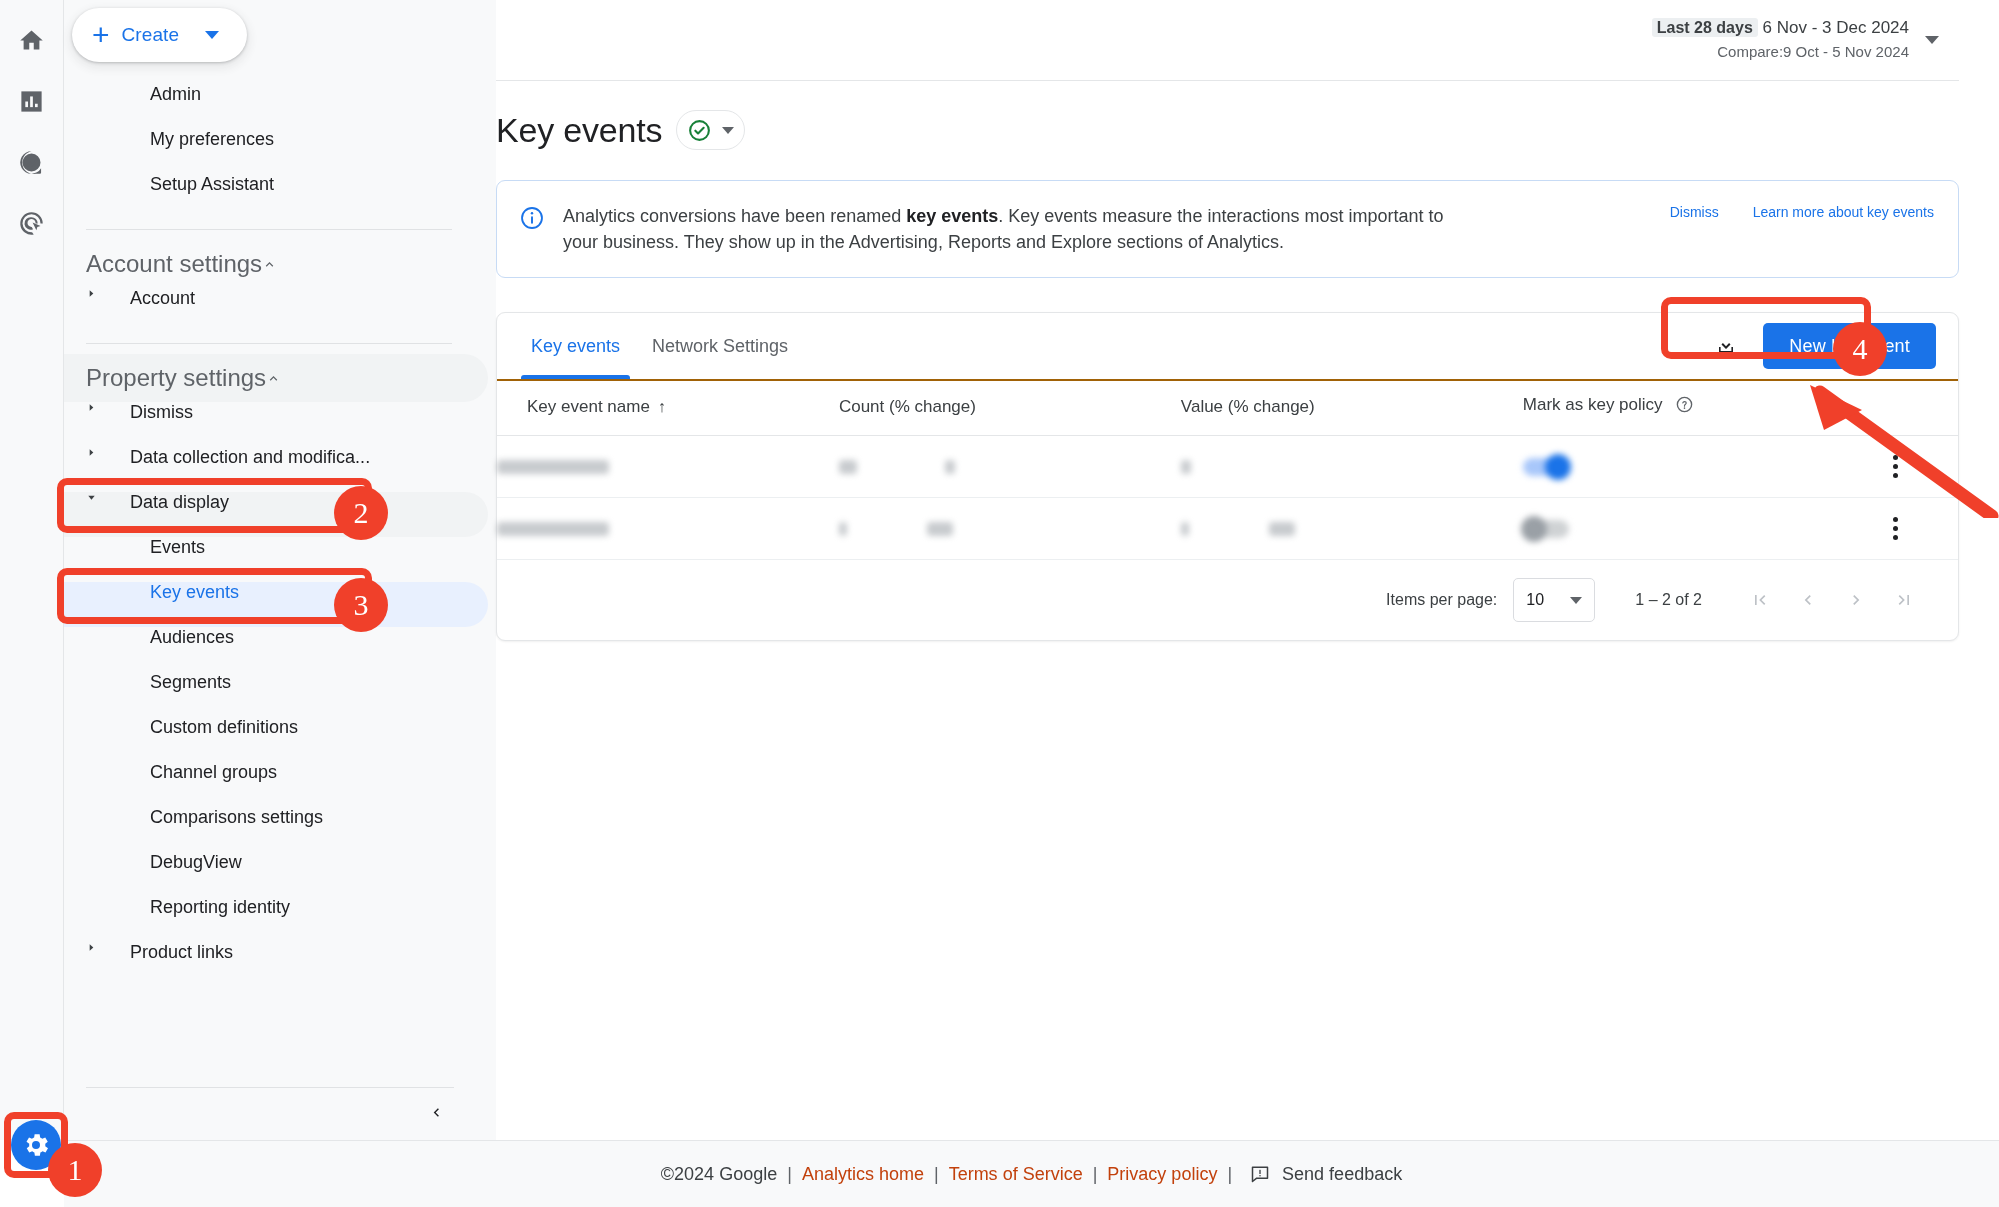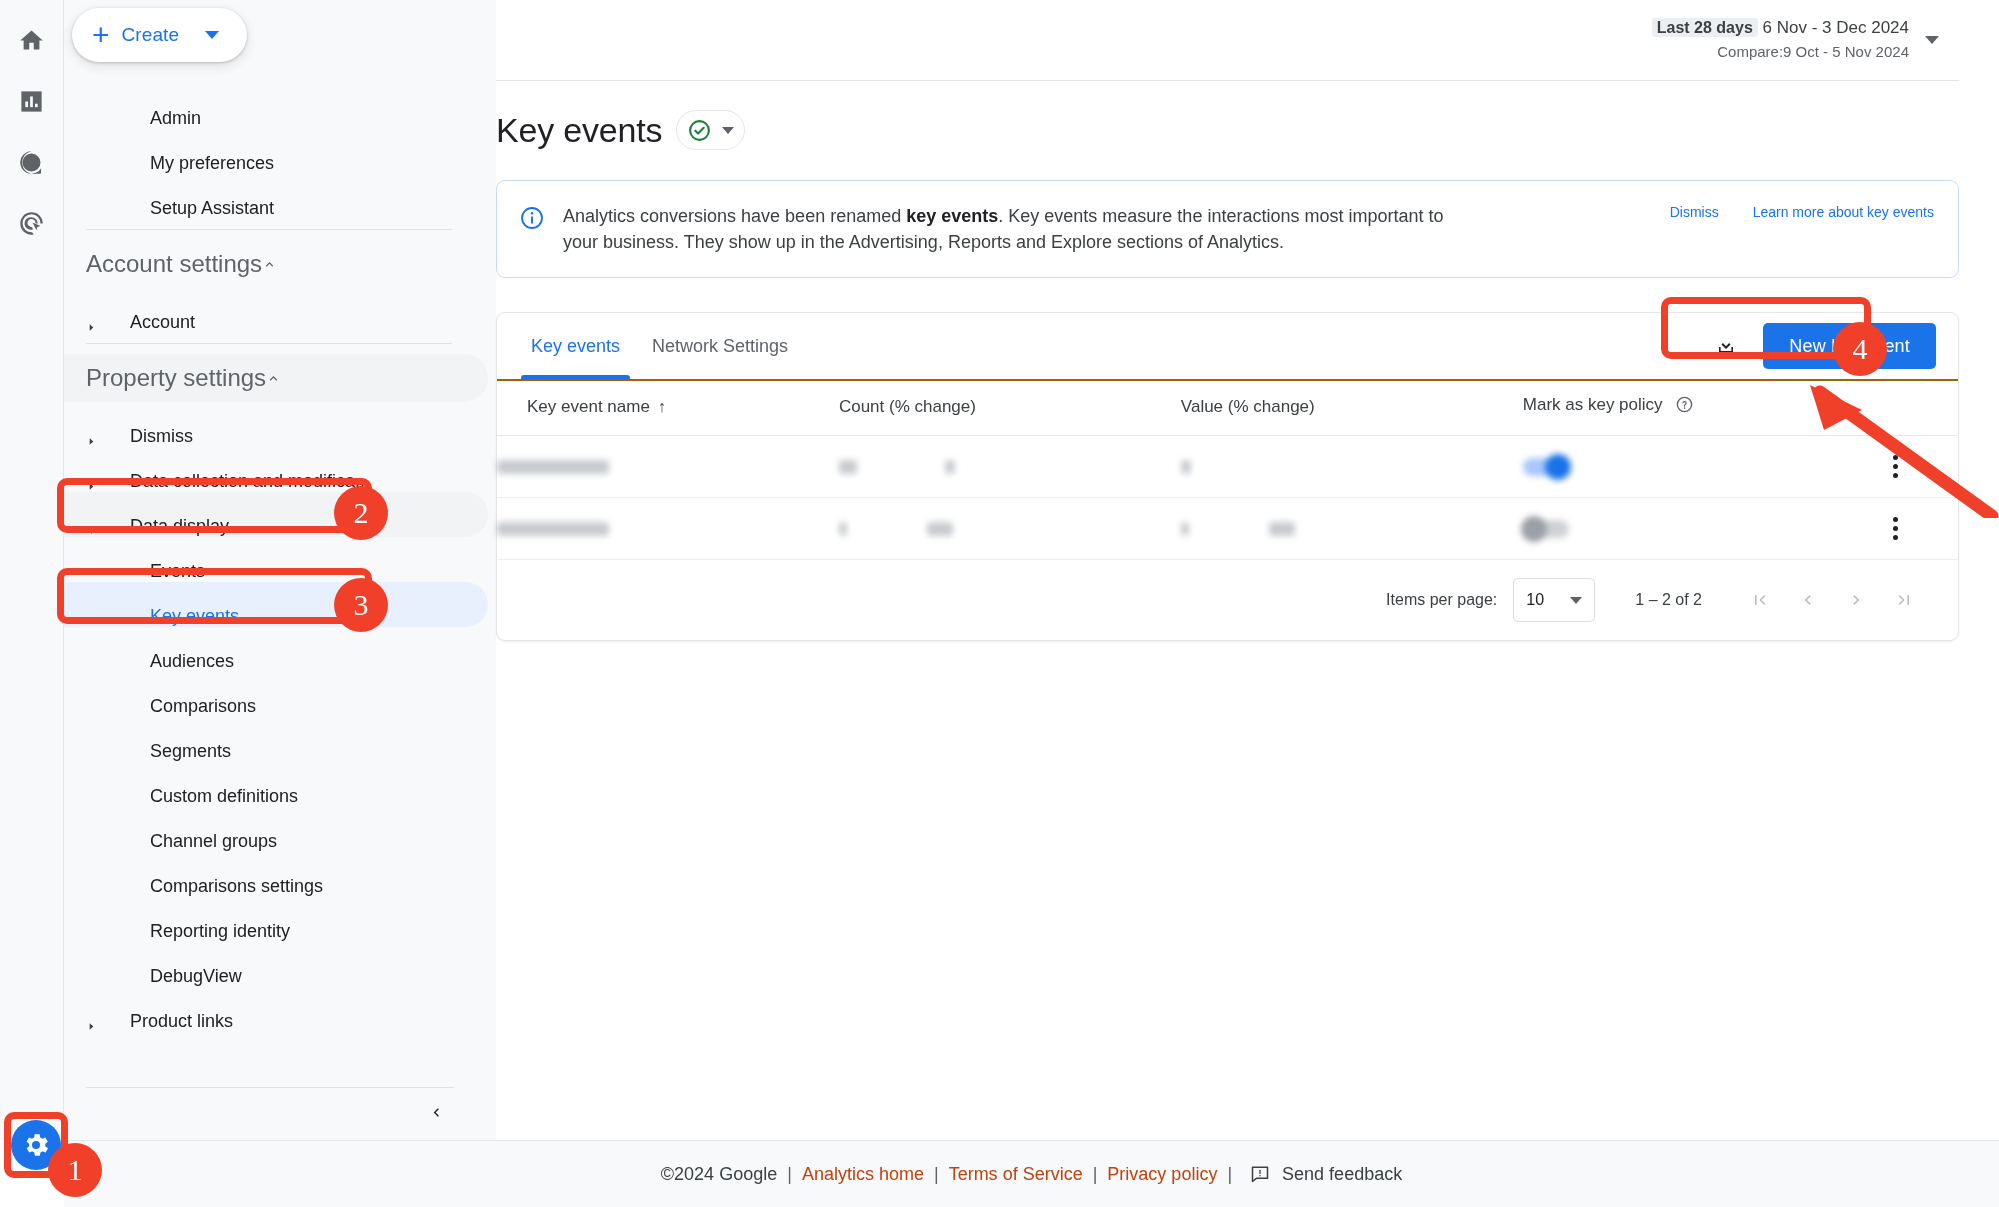--- a/index.html
+++ b/index.html
@@ -41,21 +41,21 @@
   .create-label { font-size: 19px; color: #1a73e8; letter-spacing: .1px; }
   .create-caret {
     width: 0; height: 0; margin-left: 14px;
     border-left: 7px solid transparent; border-right: 7px solid transparent;
     border-top: 8px solid #1a73e8;
   }
 
   .nav-scroll { position: absolute; left: 0; top: 84px; right: 0; bottom: 0; }
 
   .nav-item {
-    display: flex; align-items: flex-end; height: 45px;
+    display: flex; align-items: flex-start; height: 45px;
     padding-left: 22px; margin-right: 0;
     font-size: 18px; color: #202124; cursor: pointer;
     border-radius: 0 24px 24px 0;
   }
   .nav-item.plain { padding-left: 86px; }
   .nav-item .arrow {
     width: 22px; flex: 0 0 22px; display:flex; align-items:center; justify-content:flex-start;
   }
   .nav-item .arrow svg { width: 11px; height: 11px; fill: #3c4043; }
   .nav-item .txt { padding-left: 20px; }
@@ -352,39 +352,36 @@
       <div class="nav-item plain">
         <span>Events</span>
       </div>
       <div class="nav-item plain selected-blue">
         <span>Key events</span>
       </div>
       <div class="nav-item plain">
         <span>Audiences</span>
       </div>
       <div class="nav-item plain">
-        <span>Comparisons</span>
-      </div>
-      <div class="nav-item plain">
         <span>Segments</span>
       </div>
       <div class="nav-item plain">
         <span>Custom definitions</span>
       </div>
       <div class="nav-item plain">
         <span>Channel groups</span>
       </div>
       <div class="nav-item plain">
         <span>Comparisons settings</span>
       </div>
       <div class="nav-item plain">
+        <span>DebugView</span>
+      </div>
+      <div class="nav-item plain">
         <span>Reporting identity</span>
-      </div>
-      <div class="nav-item plain">
-        <span>DebugView</span>
       </div>
 
       <div class="nav-item group">
         <span class="arrow">
           <svg viewBox="0 0 24 24">
               <path d="M8 5l8 7-8 7z"></path>
             </svg>
         </span>
         <span class="txt">Product links</span>
       </div>

